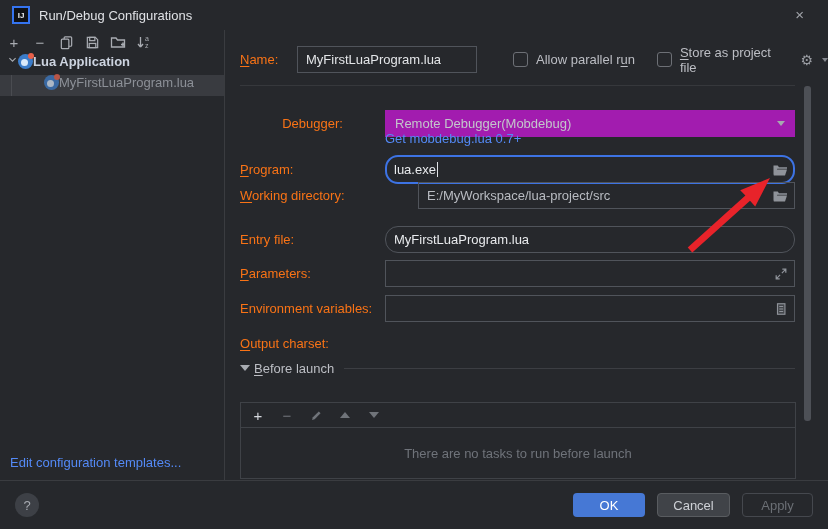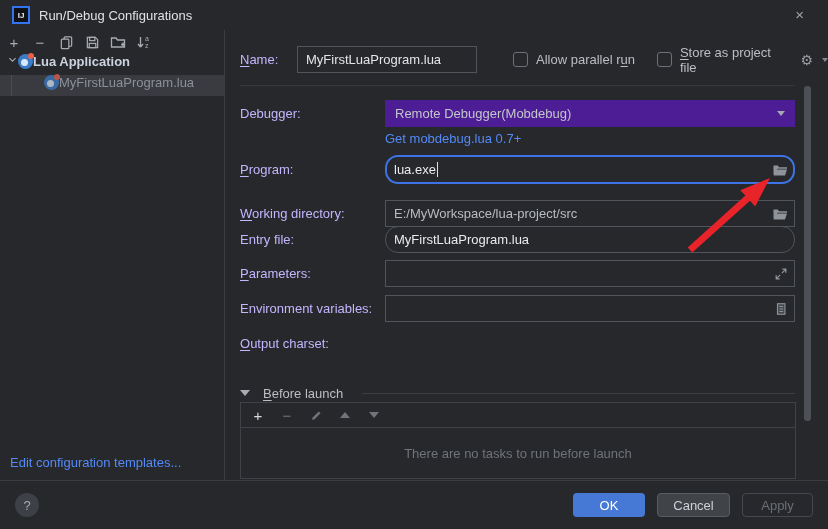--- a/index.html
+++ b/index.html
@@ -29,49 +29,49 @@
   .lua-icon { position:relative; width:15px; height:15px; flex:0 0 15px; }
   .lua-disc { position:absolute; inset:0; border-radius:50%; background:#3b7cc9; }
   .lua-moon { position:absolute; left:3px; top:5px; width:7px; height:7px; border-radius:50%; background:#d9e9fa; }
   .lua-dot  { position:absolute; right:-1px; top:-1px; width:6px; height:6px; border-radius:50%; background:#e8604a; }
   .lua-dim { opacity:.72; }
   .edit-link { position:absolute; left:10px; bottom:10px; color:#548af7; cursor:default; }
 
   
   .main { position:absolute; left:226px; top:30px; right:0; bottom:49px; }
   .row { position:absolute; left:14px; width:555px; height:27px; display:flex; align-items:center; }
-  .row .lbl { width:145px; flex:0 0 145px; color:#c4b5fd; }
+  .row .lbl { width:145px; flex:0 0 145px; color:#f97316; }
   .mn { text-decoration:underline; text-underline-offset:2px; }
   .field-wrap { flex:1; height:27px; border:1px solid #50545b; display:flex; align-items:center; padding:0 6px 0 8px; }
   .field-wrap input { flex:1; border:none; background:transparent; color:#b9bcc2; font-size:13px;
                       font-family:"Liberation Sans",sans-serif; outline:none; }
   .focused { border:2px solid #3d73e4; padding:0 5px 0 7px; }
   .caret { width:1px; height:15px; background:#dfe1e5; margin-left:1px; }
   .white-text, .white-text input { color:#e8eaed !important;border-radius:13px; }
-  .combo { flex:1; height:27px; background:#4c1d95; display:flex; align-items:center; padding:0 0 0 10px; color:#c3c6cb; }
+  .combo { flex:1; height:27px; background:#a21caf; display:flex; align-items:center; padding:0 0 0 10px; color:#c3c6cb; }
   .combo-arrow { margin-left:auto; margin-right:10px; width:0; height:0; border-left:4px solid transparent;
                  border-right:4px solid transparent; border-top:5px solid #a6a9af; }
   .combo-btn { margin-left:auto; width:26px; height:27px; display:flex; align-items:center; justify-content:center;
                border-left:1px solid #4a4d52; }
   .combo-btn .combo-arrow { margin:0; }
   .name-input { width:180px; flex:0 0 180px; height:27px; border:1px solid #50545b; background:transparent;
                 color:#e3e5e8; padding:0 8px; font-size:13px; font-family:"Liberation Sans",sans-serif; outline:none; }
   .checkbox-group { position:absolute; top:16px; height:27px; display:flex; align-items:center; gap:8px; }
   .cb-parallel { left:287px; } .cb-store { left:431px; }
   .checkbox { width:15px; height:15px; border:1px solid #6d7076; border-radius:3px; background:transparent; }
   .gear { font-size:14px; color:#9a9da3; margin-left:2px; line-height:1; }
   .gear-drop { width:0; height:0; border-left:3px solid transparent; border-right:3px solid transparent;
                border-top:4px solid #84878d; margin-left:1px; }
   .divider { position:absolute; top:55px; left:14px; width:555px; height:1px; background:#36383c; }
   .link { color:#548af7; cursor:default; }
   .link-row { position:absolute; left:159px; top:98px; height:20px; display:flex; align-items:center; }
   .icon-btn { display:flex; align-items:center; justify-content:center; margin-left:auto; color:#8f939a; }
 
   
-  .bl-header { position:absolute; left:14px; top:354px; width:555px; height:18px; display:flex; align-items:center; gap:13px; }
+  .bl-header { position:absolute; left:14px; top:329px; width:555px; height:18px; display:flex; align-items:center; gap:4px; }
   .bl-tri { width:0; height:0; border-left:5px solid transparent; border-right:5px solid transparent;
             border-top:6px solid #a9acb2; }
   .bl-hr { flex:1; height:1px; background:#3c3e43; margin-left:6px; }
   .bl-panel { position:absolute; left:14px; top:372px; width:556px; height:77px; border:1px solid #3f4247; }
   .bl-toolbar { height:25px; border-bottom:1px solid #3f4247; display:flex; align-items:center; gap:15px; padding:0 10px; }
   .bl-tool { display:flex; align-items:center; justify-content:center; width:14px; height:14px; font-size:15px; }
   .bl-add { color:#d6d9de; } .bl-gray { color:#70747a; }
   .tri-up { width:0; height:0; border-left:5px solid transparent; border-right:5px solid transparent; border-bottom:6px solid #70747a; }
   .tri-down { width:0; height:0; border-left:5px solid transparent; border-right:5px solid transparent; border-top:6px solid #70747a; }
   .bl-empty { height:50px; display:flex; align-items:center; justify-content:center; color:#6f737a; }
@@ -172,21 +172,21 @@
     </div>
     <div class="checkbox-group cb-store">
       <span class="checkbox"></span>
       <span><span></span><span class="mn">S</span><span>tore as project file</span></span>
       <span class="gear">⚙</span>
       <span class="gear-drop"></span>
     </div>
 
     <div class="divider"></div>
 
-    <div class="row" style="top:70px;">
+    <div class="row" style="top:80px;text-align:center;">
       <span class="lbl"><span>Debugger:</span><span class="mn"></span><span></span></span>
       <div class="combo">
         <span>Remote Debugger(Mobdebug)</span>
         <span class="combo-arrow"></span>
       </div>
     </div>
 
     <div class="link-row">
       <span class="link">Get mobdebug.lua 0.7+</span>
     </div>
@@ -198,21 +198,21 @@
         <span class="caret"></span>
         <span class="icon-btn">
           <svg width="16" height="16" viewBox="0 0 16 16" fill="#8f939a">
             <path d="M1.5 3.5h4.2l1.3 1.8h8v1.4H5.3l-2 6H1.5z"></path>
             <path d="M3.6 7.6h11.4l-2 5.9H1.7z"></path>
           </svg>
         </span>
       </div>
     </div>
 
-    <div class="row" style="top:170px;">
+    <div class="row" style="top:152px;gap:33px;">
       <span class="lbl"><span></span><span class="mn">W</span><span>orking directory:</span></span>
       <div class="field-wrap">
         <input value="E:/MyWorkspace/lua-project/src" style="">
         <span class="icon-btn">
           <svg width="16" height="16" viewBox="0 0 16 16" fill="#8f939a">
             <path d="M1.5 3.5h4.2l1.3 1.8h8v1.4H5.3l-2 6H1.5z"></path>
             <path d="M3.6 7.6h11.4l-2 5.9H1.7z"></path>
           </svg>
         </span>
       </div>

